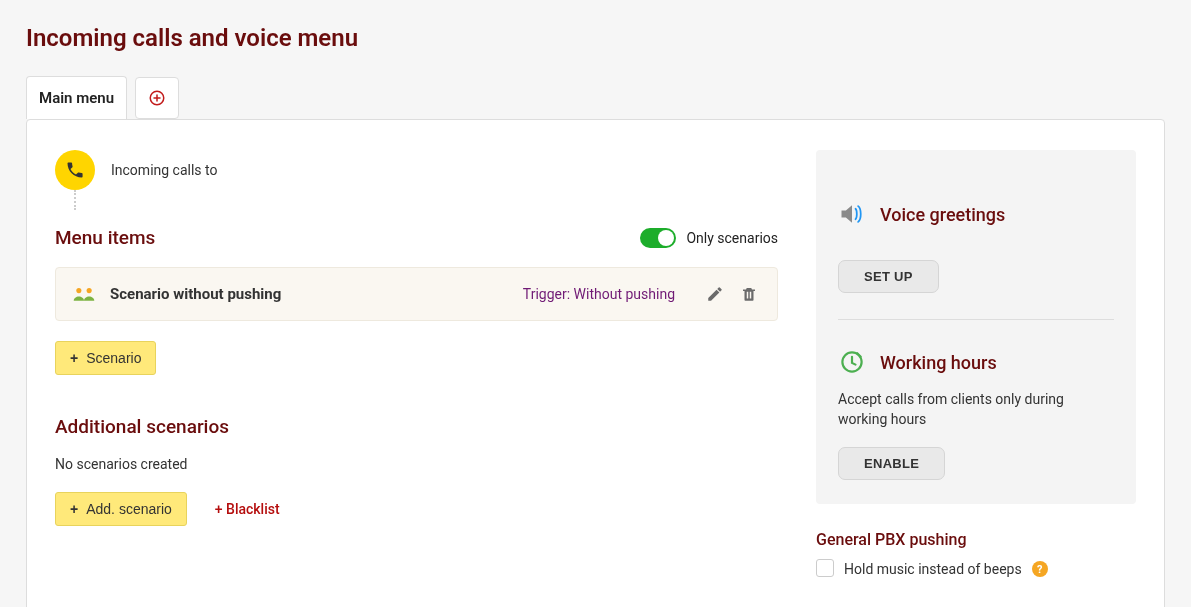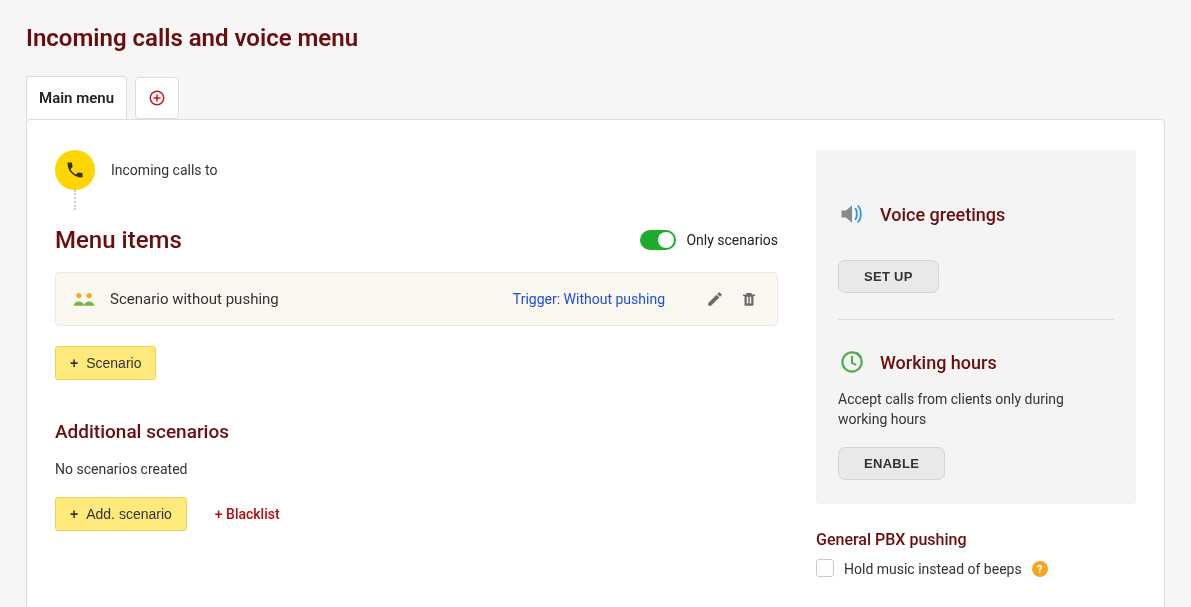--- a/index.html
+++ b/index.html
@@ -79,21 +79,21 @@
   }
 
   .section-header {
     display: flex;
     justify-content: space-between;
     align-items: center;
     margin-top: 16px;
   }
   .section-title {
     color: #6a0d0d;
-    font-size: 24px;
+    font-size: 19px;
     font-weight: 500;
   }
 
   .toggle-wrap { display: flex; align-items: center; gap: 10px; }
   .toggle {
     width: 36px; height: 20px; border-radius: 10px;
     background: #1dad2b; position: relative; cursor: pointer;
   }
   .toggle::after {
     content: ""; position: absolute; top: 2px; right: 2px;
@@ -104,22 +104,22 @@
   .scenario-row {
     margin-top: 18px;
     background: #faf7f1;
     border: 1px solid #eee9de;
     border-radius: 4px;
     padding: 14px 16px;
     display: flex;
     align-items: center;
   }
   .scenario-icon { width: 24px; height: 20px; margin-right: 14px; }
-  .scenario-name { font-weight: 400; color: #333; flex: 1; font-size: 15px; }
-  .scenario-trigger { color: #1d4ed8; font-size: 14px; margin-right: 28px; }
+  .scenario-name { font-weight: 700; color: #333; flex: 1; font-size: 15px; }
+  .scenario-trigger { color: #701a75; font-size: 14px; margin-right: 18px; }
   .row-icon-btn {
     width: 24px; height: 24px; display: flex; align-items: center; justify-content: center;
     cursor: pointer; color: #6b6b6b; margin-left: 10px;
   }
   .row-icon-btn svg { width: 18px; height: 18px; fill: currentColor; }
 
   .yellow-btn {
     background: #ffe97a;
     border: 1px solid #e8d35c;
     border-radius: 3px;

